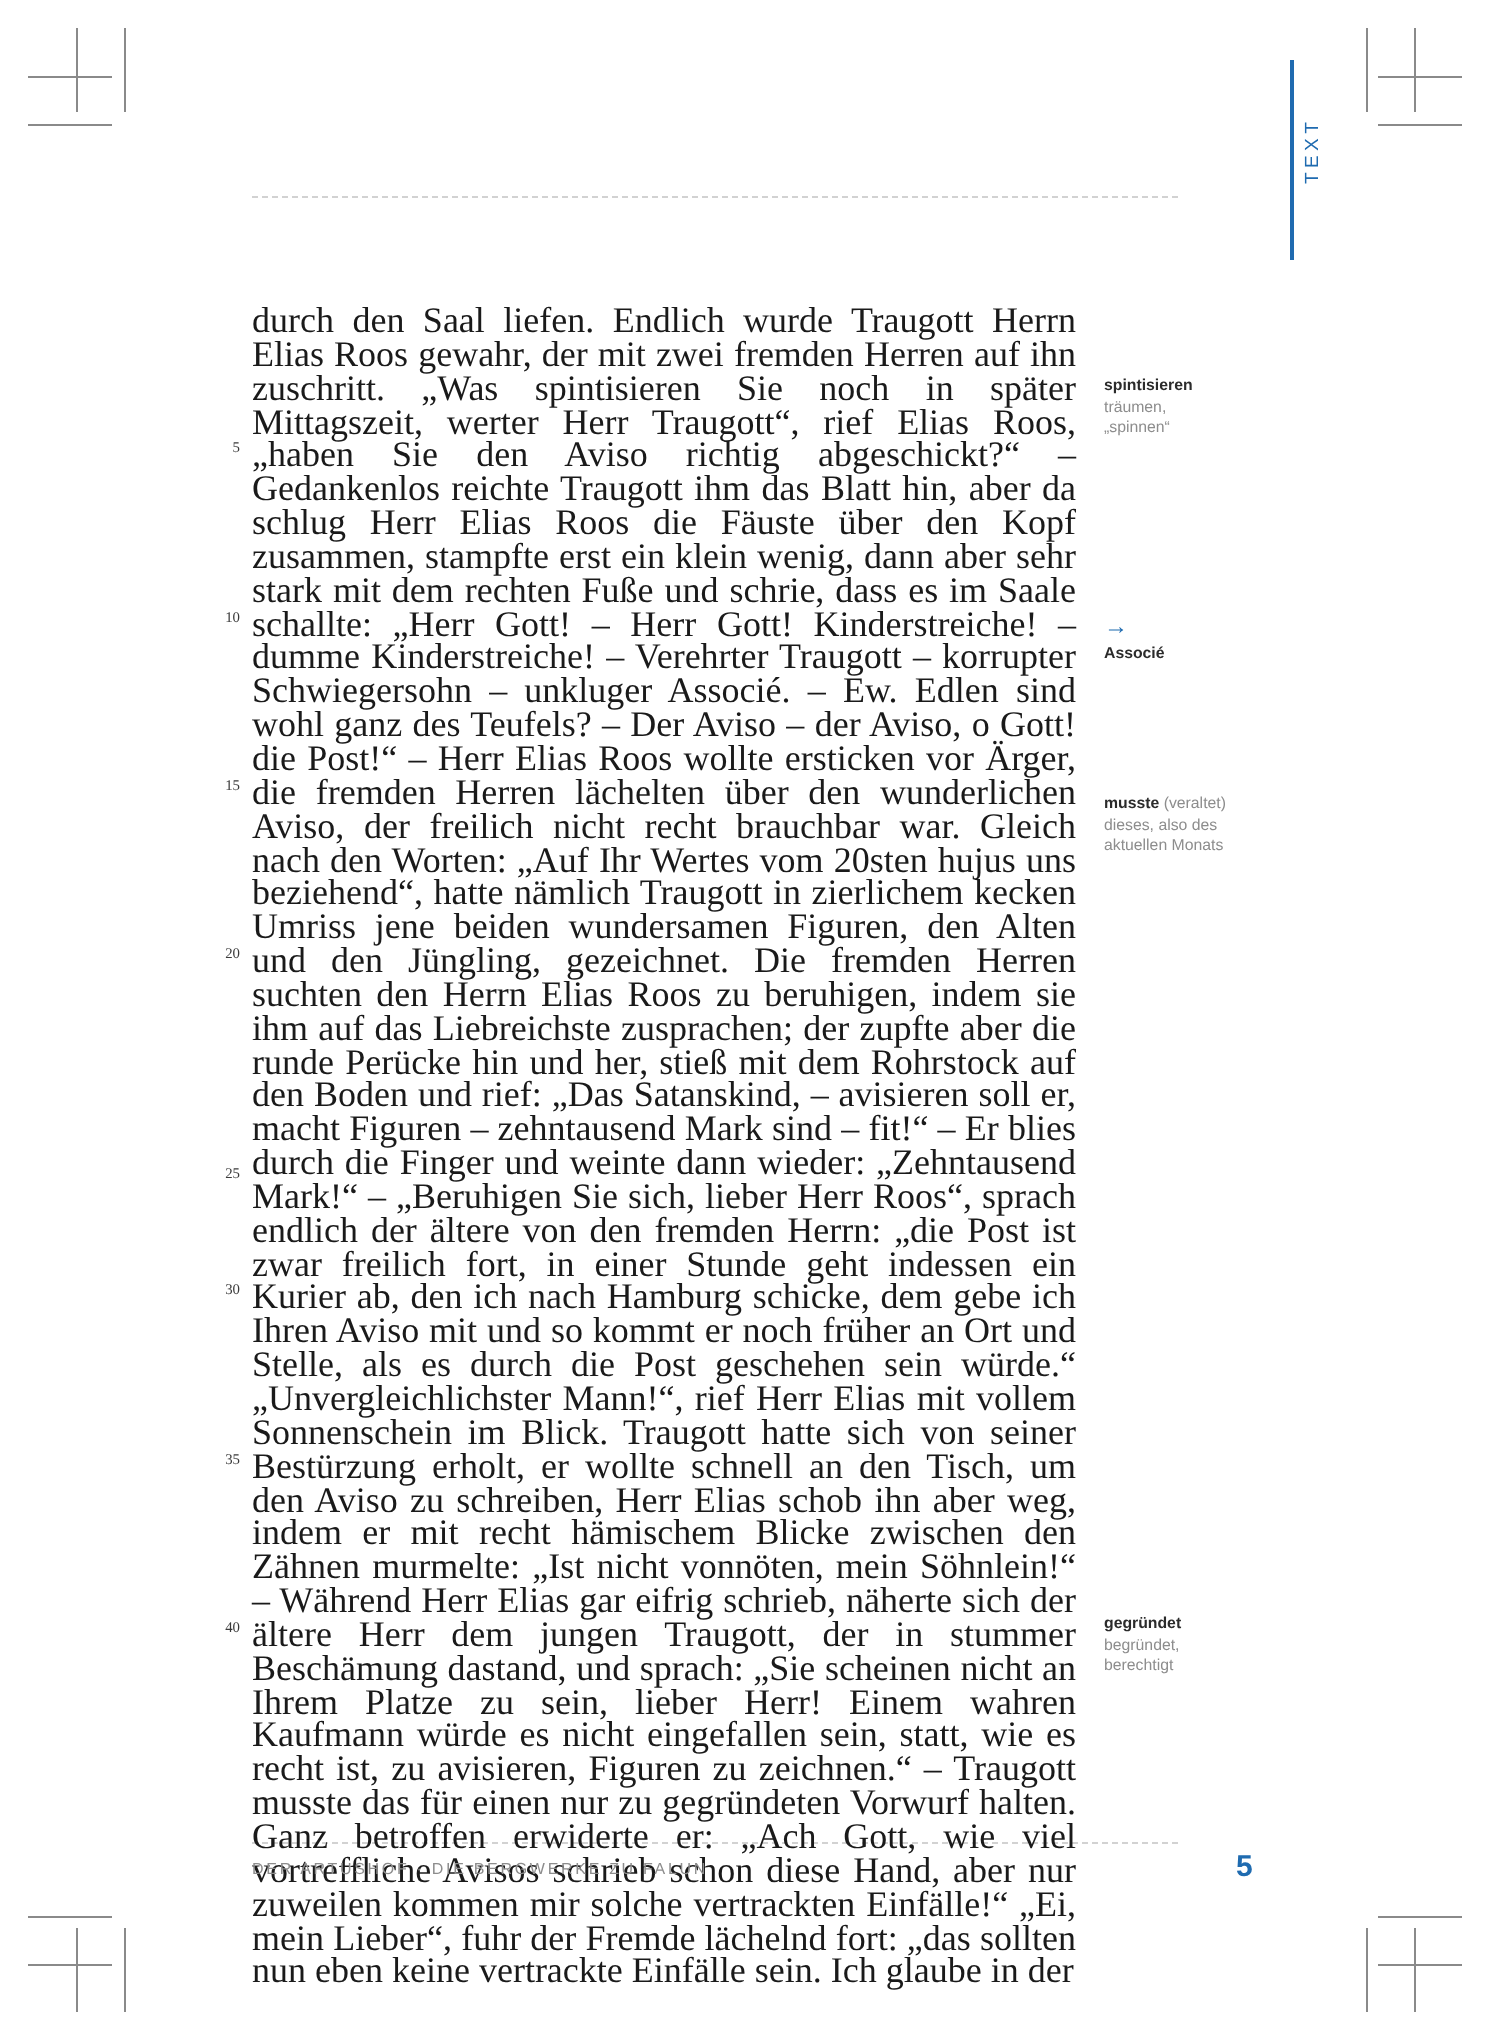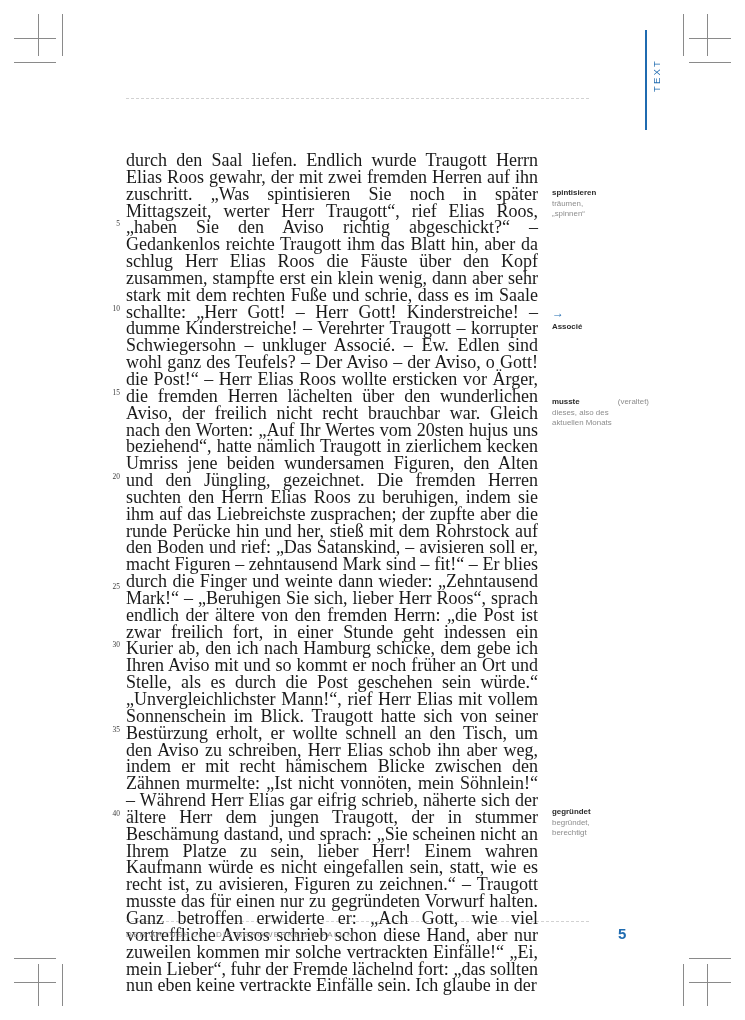--- a/index.html
+++ b/index.html
@@ -114,21 +114,21 @@
     color: #1f6bb0;
     font-size: 12px;
     line-height: 12px;
     margin-bottom: 3px;
   }
   .note .head {
     font-weight: bold;
     color: #2b2b2b;
     margin-top: 24px;
   }
-  .note .qual { color: #8d8d8d; padding-left: 36px; }
+  .note .qual { color: #8d8d8d; }
   .note .def  { color: #8d8d8d; display: block; }
 
   
   #footer-title {
     position: absolute;
     left: 126px;
     top: 930px;
     font-family: "Liberation Sans", sans-serif;
     font-size: 8px;
     letter-spacing: 1.35px;

